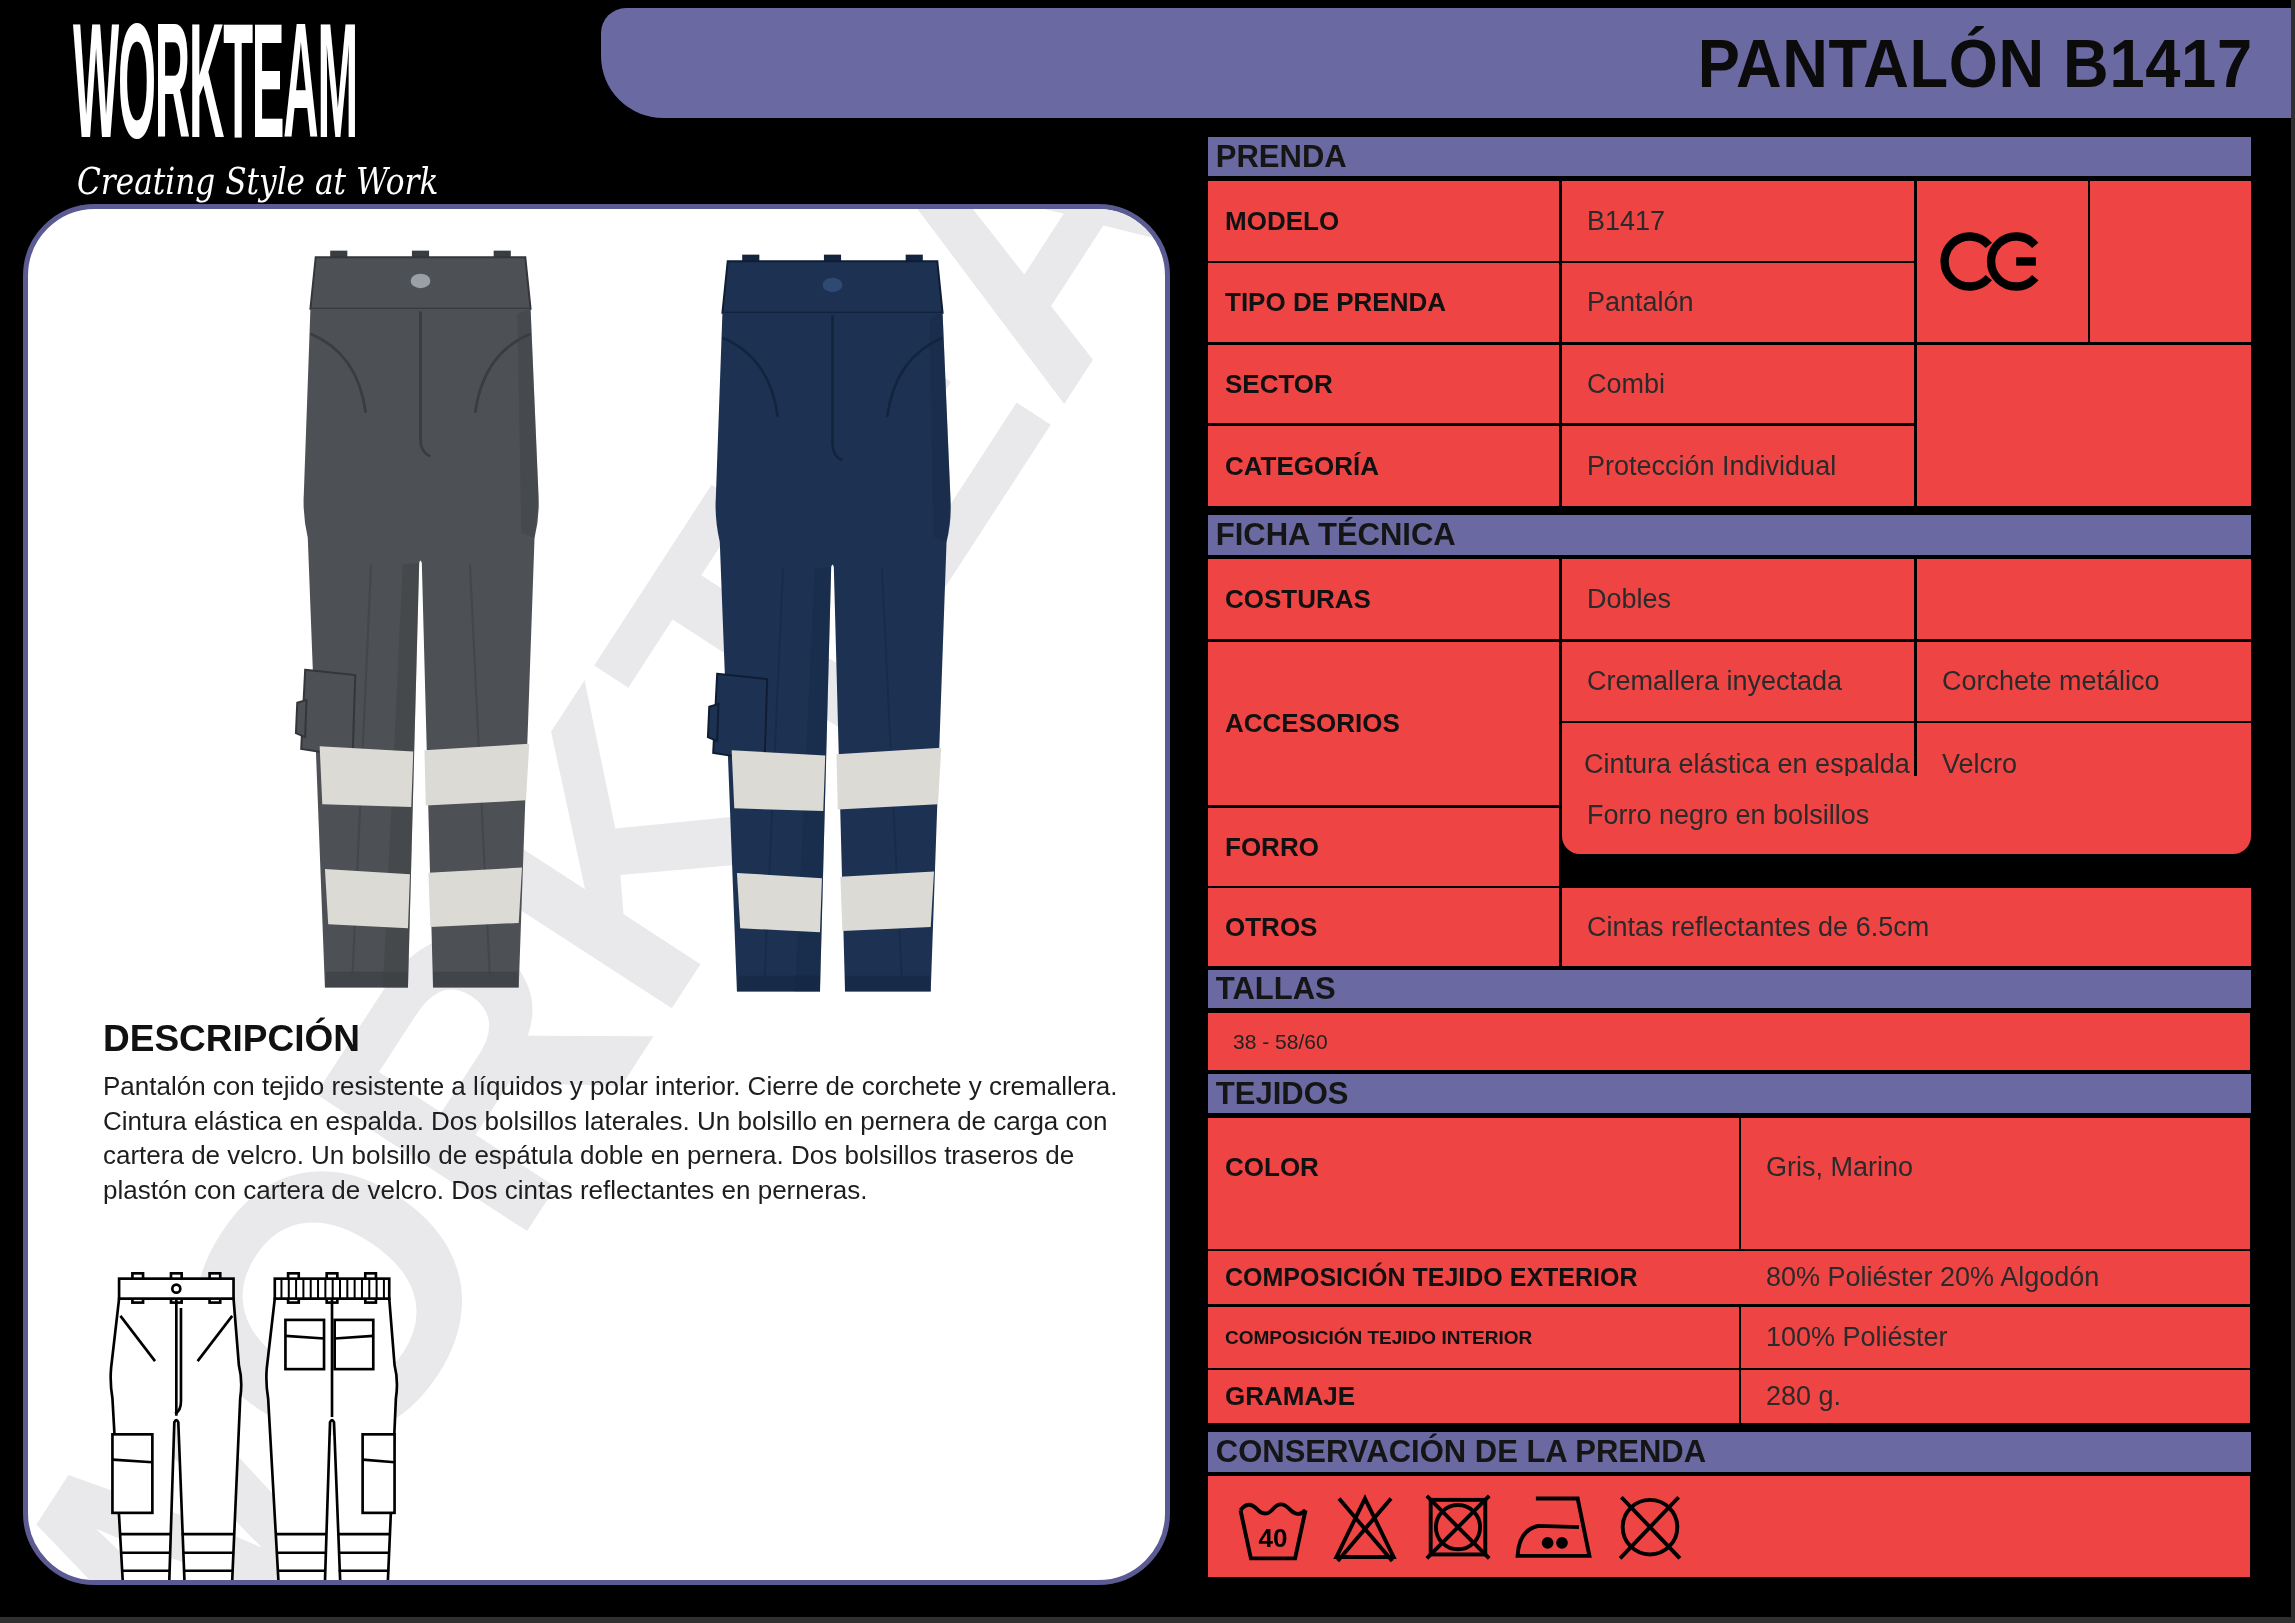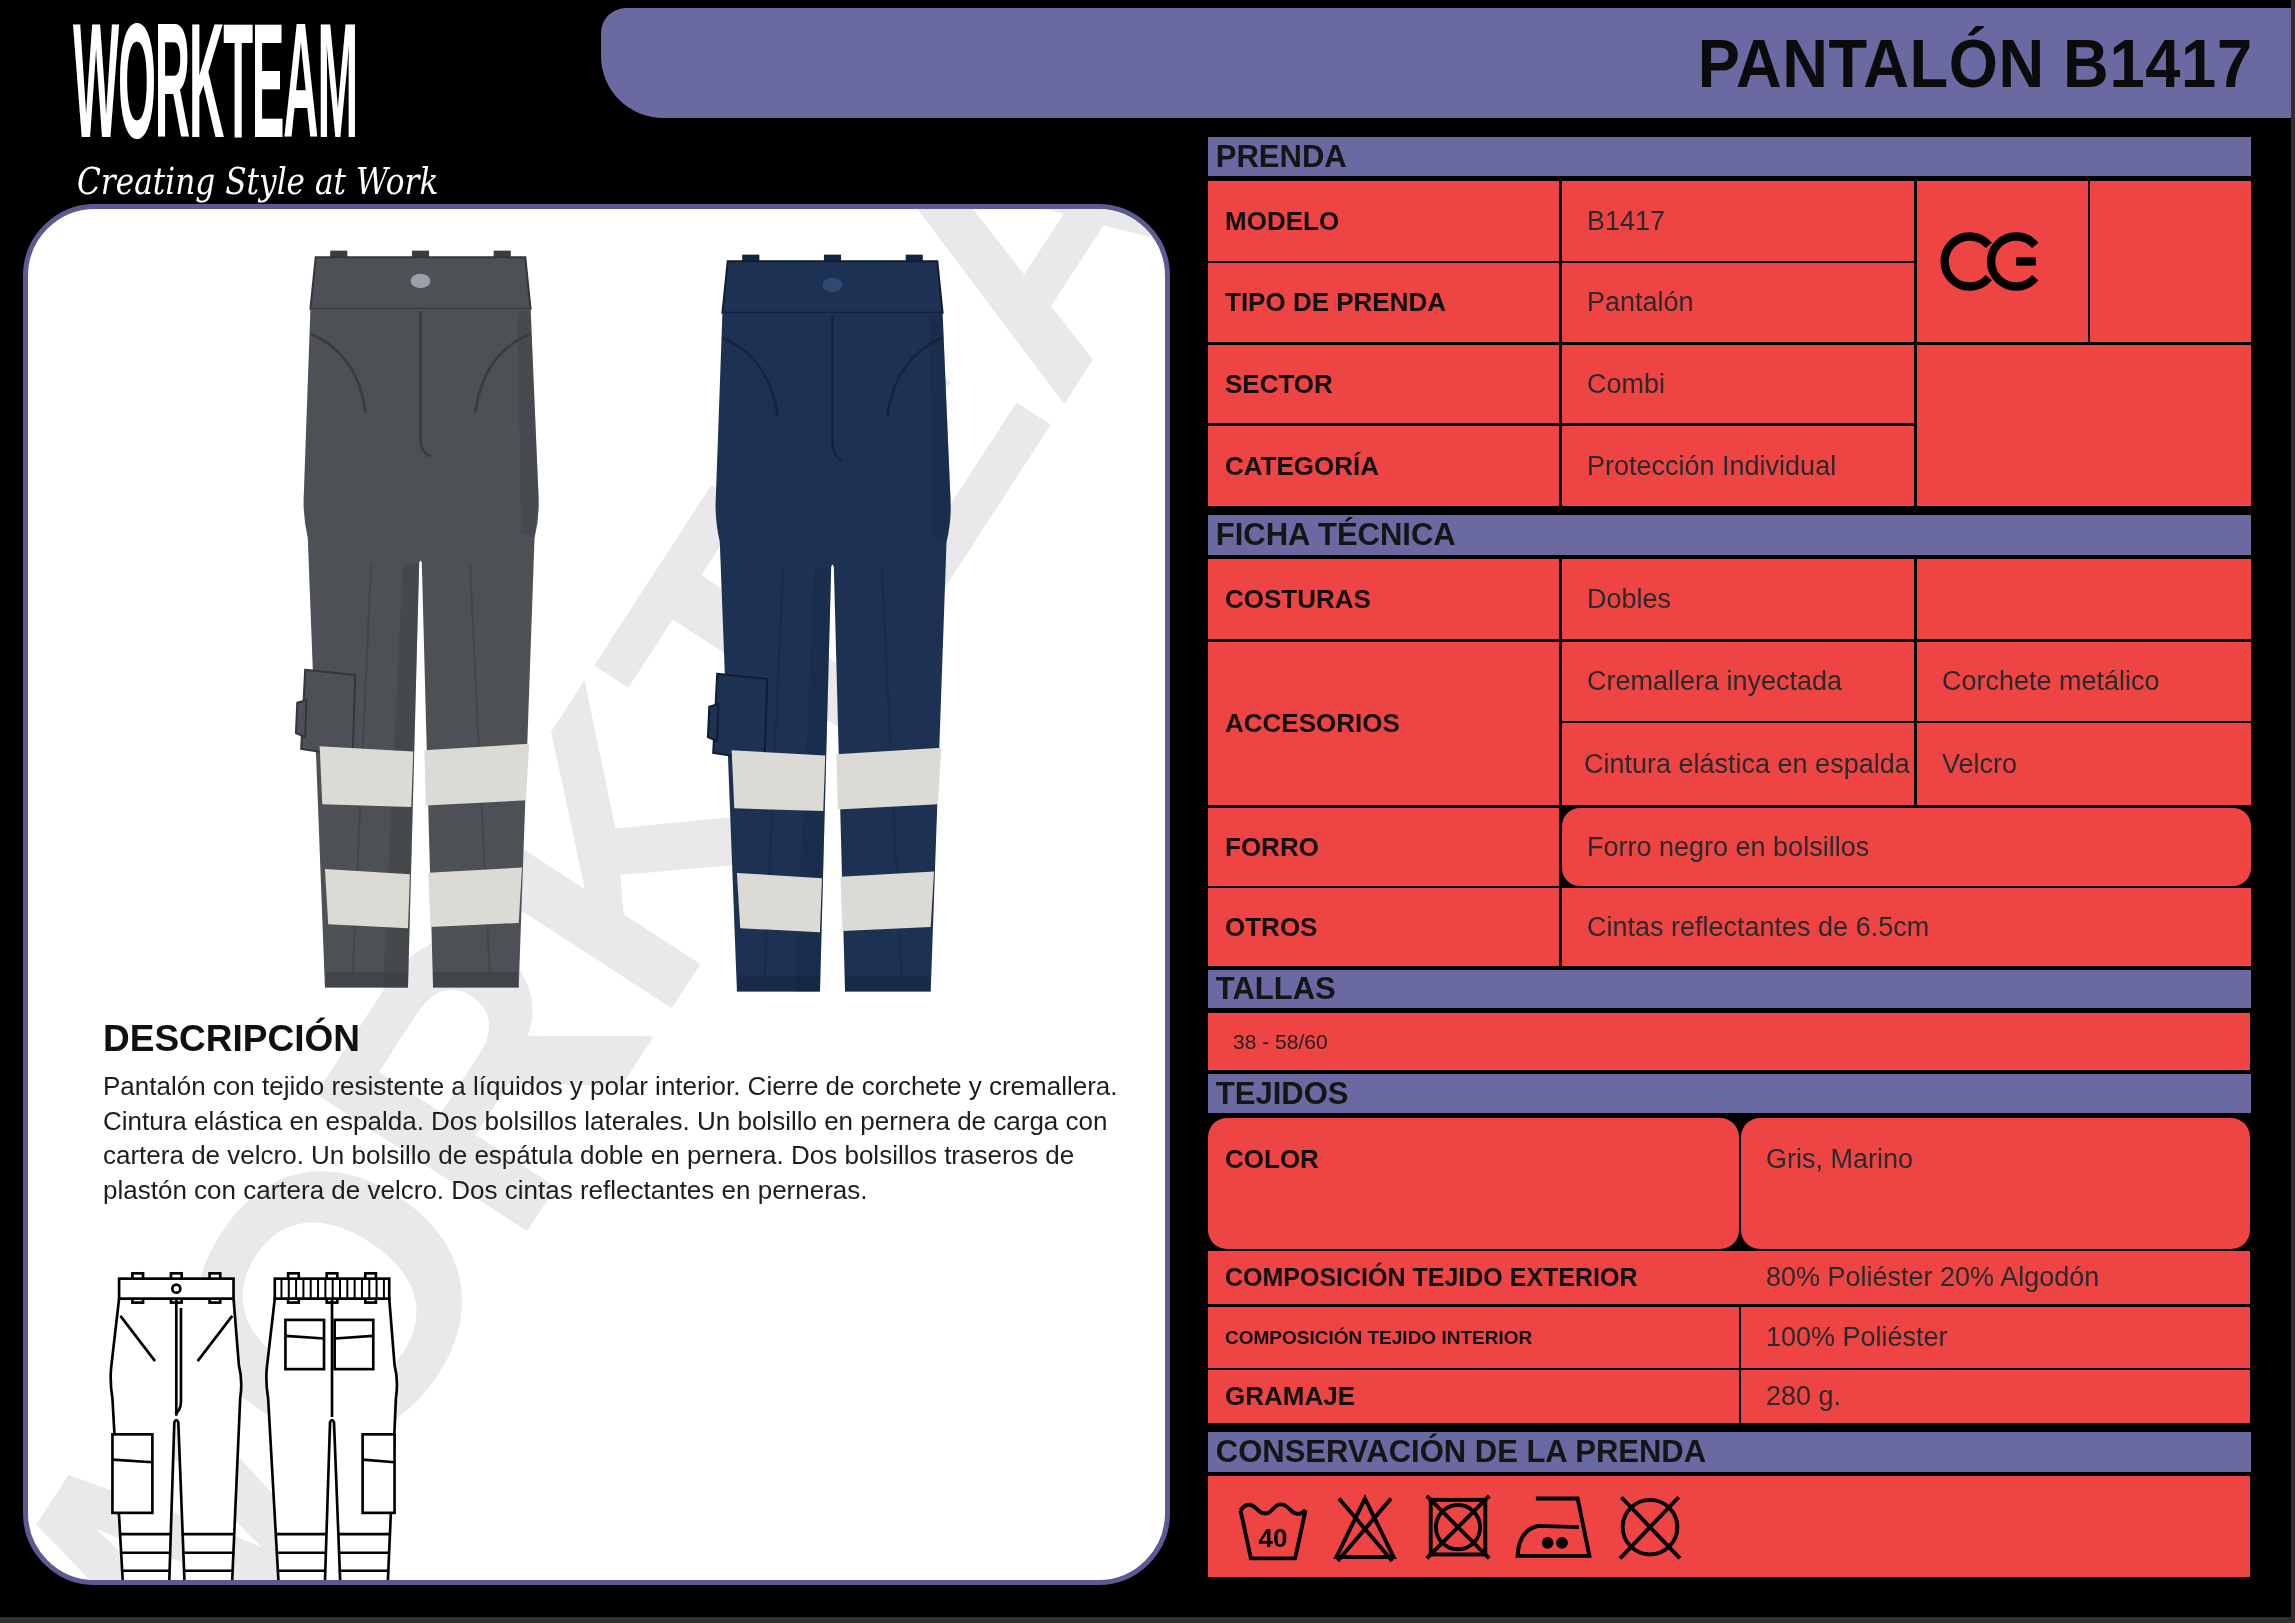--- a/index.html
+++ b/index.html
@@ -28,21 +28,21 @@
   #desc-text{position:absolute;left:75px;top:860px;width:1039px;font-size:26px;
     line-height:1.33;color:#1d1d1d;}
   
   .band{position:absolute;left:1206px;width:1047px;background:var(--purple);
     border:2px solid #000;box-sizing:border-box;display:flex;align-items:center;
     padding-left:7.8px;font-size:31px;font-weight:bold;color:#151515;letter-spacing:0px;}
   .cell{position:absolute;background:#ef4444;box-sizing:border-box;display:flex;
     align-items:center;overflow:hidden;}
   .lbl{font-size:26px;font-weight:bold;color:#111;padding-left:17px;}
   .val{font-size:27px;color:#2a2a2a;padding-left:25px;}
-  .top-align{align-items:flex-start;padding-top:26px;border-radius:19px;}
+  .top-align{align-items:flex-start;padding-top:34px;}
   
   .pant-gray{--base:#4d5054;--dark:#393c40;--btn:#99a0a7;--band:#dbdad5;}
   .pant-navy{--base:#1d3253;--dark:#13243f;--btn:#2e4a73;--band:#dbdad5;}
   .p-base{fill:var(--base);} .p-dark{fill:var(--dark);} .p-btn{fill:var(--btn);}
   .p-band{fill:var(--band);} .p-line{stroke:var(--dark);fill:none;}
   .care-icon{margin-right:14.4px;}
   .edge-strip{position:absolute;background:#303030;}
 </style>
 </head>
 <body>
@@ -167,21 +167,21 @@
   <div class="band" style="top:513px;height:44px;">FICHA TÉCNICA</div>
   <div class="cell lbl" style="left:1208px;top:559px;width:351px;height:80px;">COSTURAS</div>
   <div class="cell val" style="left:1562px;top:559px;width:352px;height:80px;">Dobles</div>
   <div class="cell" style="left:1917px;top:559px;width:334px;height:80px;"></div>
   <div class="cell lbl" style="left:1208px;top:642px;width:351px;height:163px;">ACCESORIOS</div>
   <div class="cell val" style="left:1562px;top:642px;width:352px;height:79px;">Cremallera inyectada</div>
   <div class="cell val" style="left:1917px;top:642px;width:334px;height:79px;">Corchete metálico</div>
   <div class="cell val" style="left:1562px;top:723px;width:352px;height:82px;padding-left:22px;">Cintura elástica en espalda</div>
   <div class="cell val" style="left:1917px;top:723px;width:334px;height:82px;">Velcro</div>
   <div class="cell lbl" style="left:1208px;top:808px;width:351px;height:78px;">FORRO</div>
-  <div class="cell val" style="left:1562px;top:808px;width:689px;height:78px;border-radius:18px;">Forro negro en bolsillos</div>
+  <div class="cell val" style="left:1562px;top:776px;width:689px;height:78px;border-radius:18px;">Forro negro en bolsillos</div>
   <div class="cell lbl" style="left:1208px;top:888px;width:351px;height:78px;">OTROS</div>
   <div class="cell val" style="left:1562px;top:888px;width:689px;height:78px;">Cintas reflectantes de 6.5cm</div>
 
   <div class="band" style="top:968px;height:42px;">TALLAS</div>
   <div class="cell val" style="left:1208px;top:1013px;width:1042px;height:57px;font-size:21px;color:#222;">38 - 58/60</div>
 
   <div class="band" style="top:1072px;height:43px;">TEJIDOS</div>
   <div class="cell lbl top-align" style="left:1208px;top:1118px;width:531px;height:131px;">COLOR</div>
   <div class="cell val top-align" style="left:1741px;top:1118px;width:509px;height:131px;">Gris, Marino</div>
   <div class="cell lbl" style="left:1208px;top:1251px;width:580px;height:53px;font-size:25px;">COMPOSICIÓN TEJIDO EXTERIOR</div>

